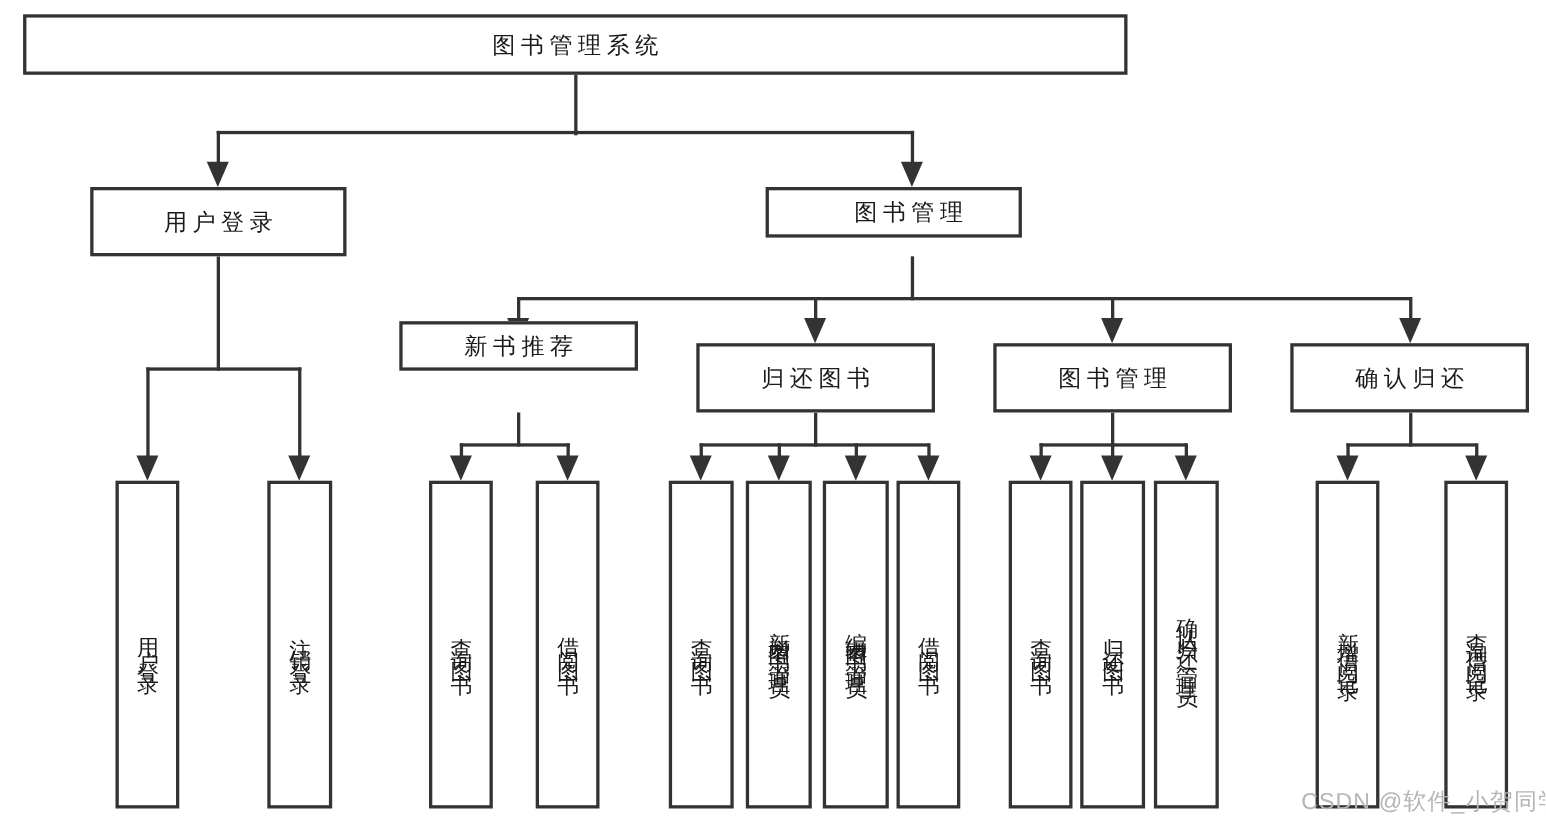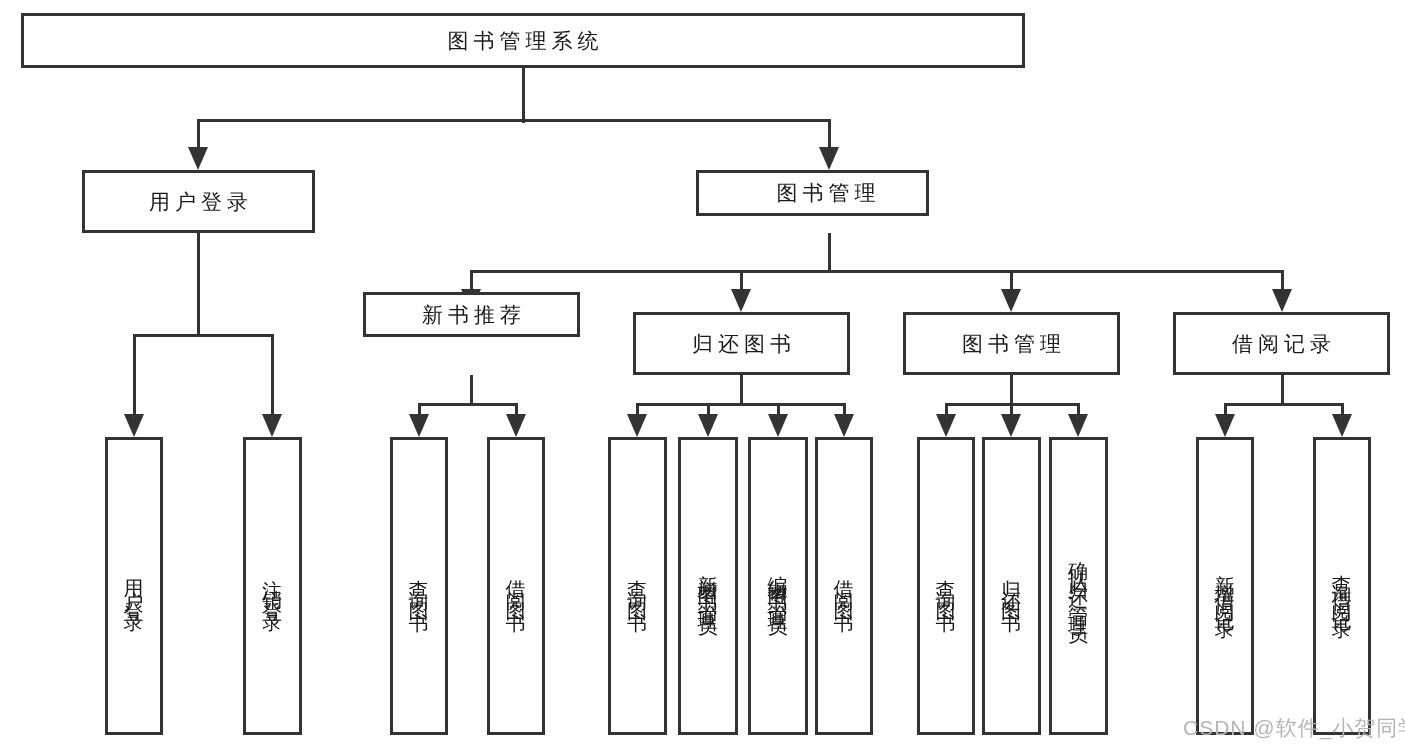--- a/index.html
+++ b/index.html
@@ -108,21 +108,21 @@
   <div class="box" style="left:363px;top:292px;width:217px;height:45px;">
     <span class="h-label">新书推荐</span>
   </div>
   <div class="box" style="left:633px;top:312px;width:217px;height:63px;">
     <span class="h-label">归还图书</span>
   </div>
   <div class="box" style="left:903px;top:312px;width:217px;height:63px;">
     <span class="h-label">图书管理</span>
   </div>
   <div class="box" style="left:1173px;top:312px;width:217px;height:63px;">
-    <span class="h-label">借阅记录</span>
+    <span class="h-label">确认归还</span>
   </div>
 
   <div class="box" style="left:105px;top:437px;width:58px;height:298px;">
     <span class="v-label">用户登录</span>
   </div>
   <div class="box" style="left:243px;top:437px;width:59px;height:298px;">
     <span class="v-label">注销登录</span>
   </div>
 
   <div class="box" style="left:390px;top:437px;width:58px;height:298px;">

